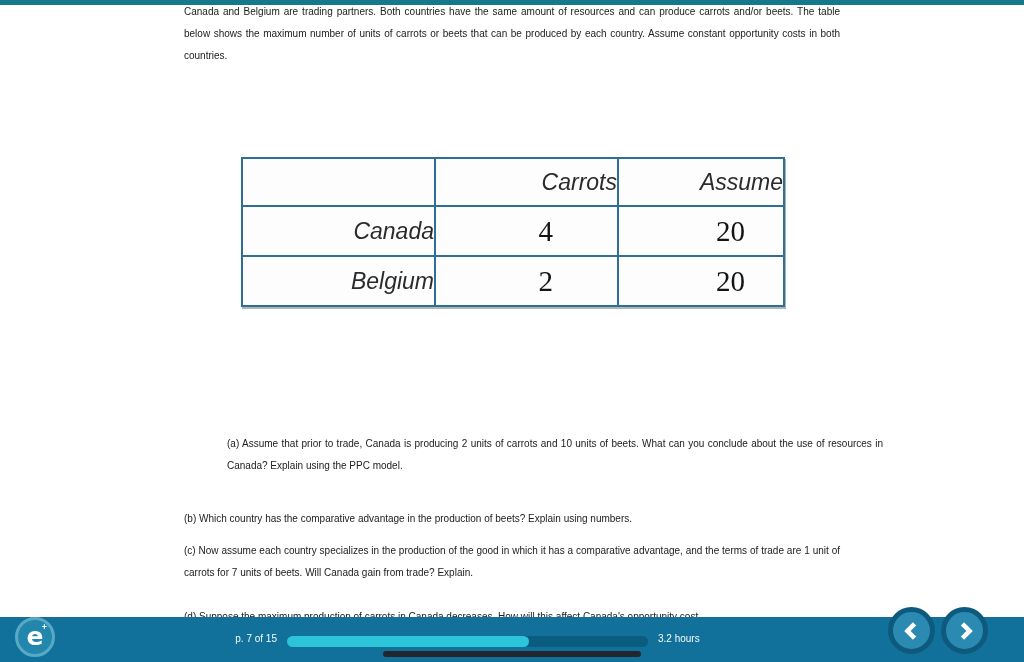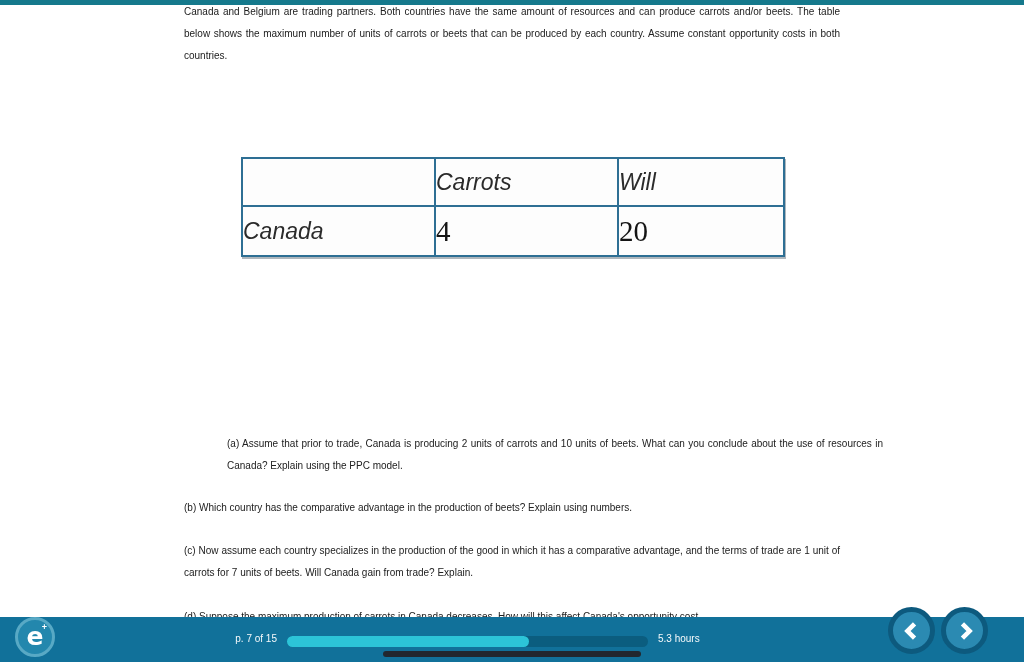--- a/index.html
+++ b/index.html
@@ -12,33 +12,33 @@
   
   .topbar { position:absolute; top:0; left:0; width:1024px; height:5px; background:#15798c; }
 
   
   .para {
     position:absolute; left:184px; width:656px; margin:0;
     font-size:10px; line-height:22px; color:#212121; text-align:justify;
   }
   .para-intro { top:1px; }
   .para-a { top:433px;margin-left:43px; }
-  .para-b { top:497px; }
+  .para-b { top:508px; }
   .para-c { top:540px; }
   .para-d { top:606px; }
 
   
   .ptable {
     position:absolute; left:241px; top:157px;
     border-collapse:collapse; background:#fdfdfd;
     border:2px solid #2e6f94;
     box-shadow:1px 2px 0 rgba(45,65,82,0.38);
   }
   .ptable td {
-    border:2px solid #2e6f94; text-align:left; vertical-align:middle;
+    border:2px solid #2e6f94; text-align:right; vertical-align:middle;
     padding:0;
     margin-top:28px;
   }
   .col-label { width:191px; }
   .col-carrots { width:181px; }
   .col-beets { width:164px; }
   .row-head td { height:46px; }
   .row-data td { height:48px; }
   .cell-italic {
     font-family:"Liberation Sans", sans-serif; font-style:italic;
@@ -102,25 +102,30 @@
   <div class="topbar"></div>
 
   <div>
     <p class="para para-intro">Canada and Belgium are trading partners. Both countries have the same amount of resources and can produce carrots and/or beets. The table below shows the maximum number of units of carrots or beets that can be produced by each country. Assume constant opportunity costs in both countries.</p>
 
     <table class="ptable">
       <tbody>
           <tr class="row-head">
         <td class="col-label cell-italic"></td>
         <td class="col-carrots cell-italic">Carrots</td>
-        <td class="col-beets cell-italic">Will</td>
+        <td class="col-beets cell-italic">Assume</td>
       </tr>
       <tr class="row-data">
         <td class="cell-italic">Canada</td>
         <td class="cell-num num-carrots">4</td>
+        <td class="cell-num num-beets">20</td>
+      </tr>
+      <tr class="row-data">
+        <td class="cell-italic">Belgium</td>
+        <td class="cell-num num-carrots">2</td>
         <td class="cell-num num-beets">20</td>
       </tr>
     </tbody>
       </table>
 
     <p class="para para-a">(a) Assume that prior to trade, Canada is producing 2 units of carrots and 10 units of beets. What can you conclude about the use of resources in Canada? Explain using the PPC model.</p>
     <p class="para para-b">(b) Which country has the comparative advantage in the production of beets? Explain using numbers.</p>
     <p class="para para-c">(c) Now assume each country specializes in the production of the good in which it has a comparative advantage, and the terms of trade are 1 unit of carrots for 7 units of beets. Will Canada gain from trade? Explain.</p>
     <p class="para para-d">(d) Suppose the maximum production of carrots in Canada decreases. How will this affect Canada's opportunity cost</p>
   </div>
@@ -130,21 +135,21 @@
       <span class="e-letter">e</span>
       <span class="e-plus">+</span>
     </div>
 
     <span class="footer-text page-indicator">p. 7 of 15</span>
 
     <div class="progress">
       <div class="progress-fill" style="width: 67%;"></div>
     </div>
 
-    <span class="footer-text time-remaining">5.3 hours</span>
+    <span class="footer-text time-remaining">3.2 hours</span>
 
     <div class="nav-btn nav-prev">
       <span>
         <svg width="22" height="22" viewBox="0 0 24 24">
           <path d="M14.8 4.2 L7 12 L14.8 19.8" stroke="#ffffff" stroke-width="5" fill="none" stroke-linejoin="miter" stroke-linecap="butt"></path>
         </svg>
       </span>
     </div>
     <div class="nav-btn nav-next">
       <span>

